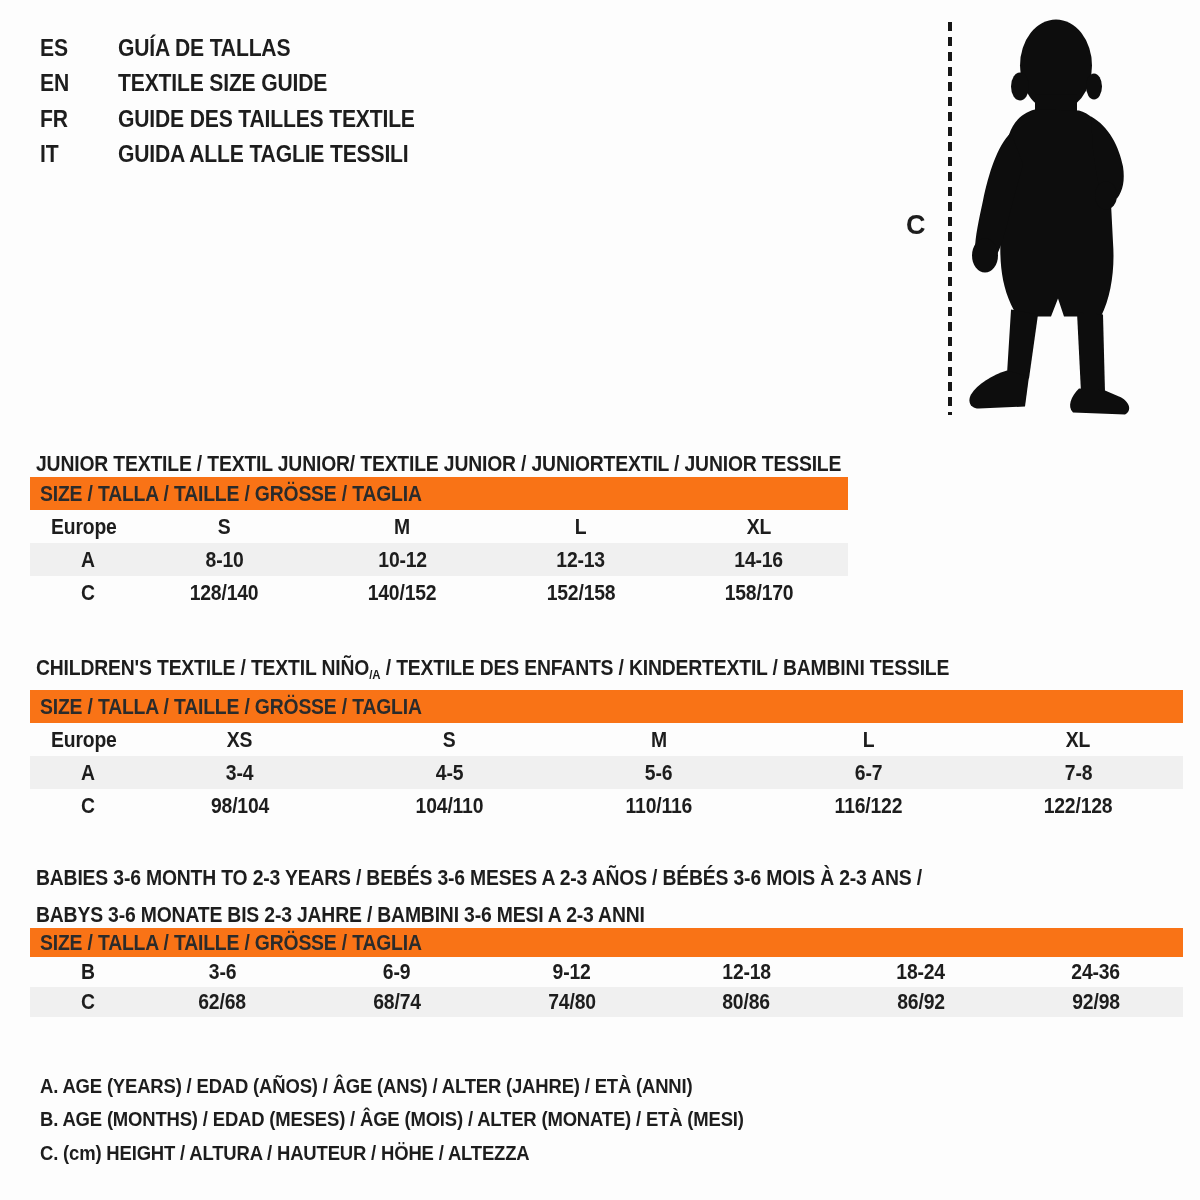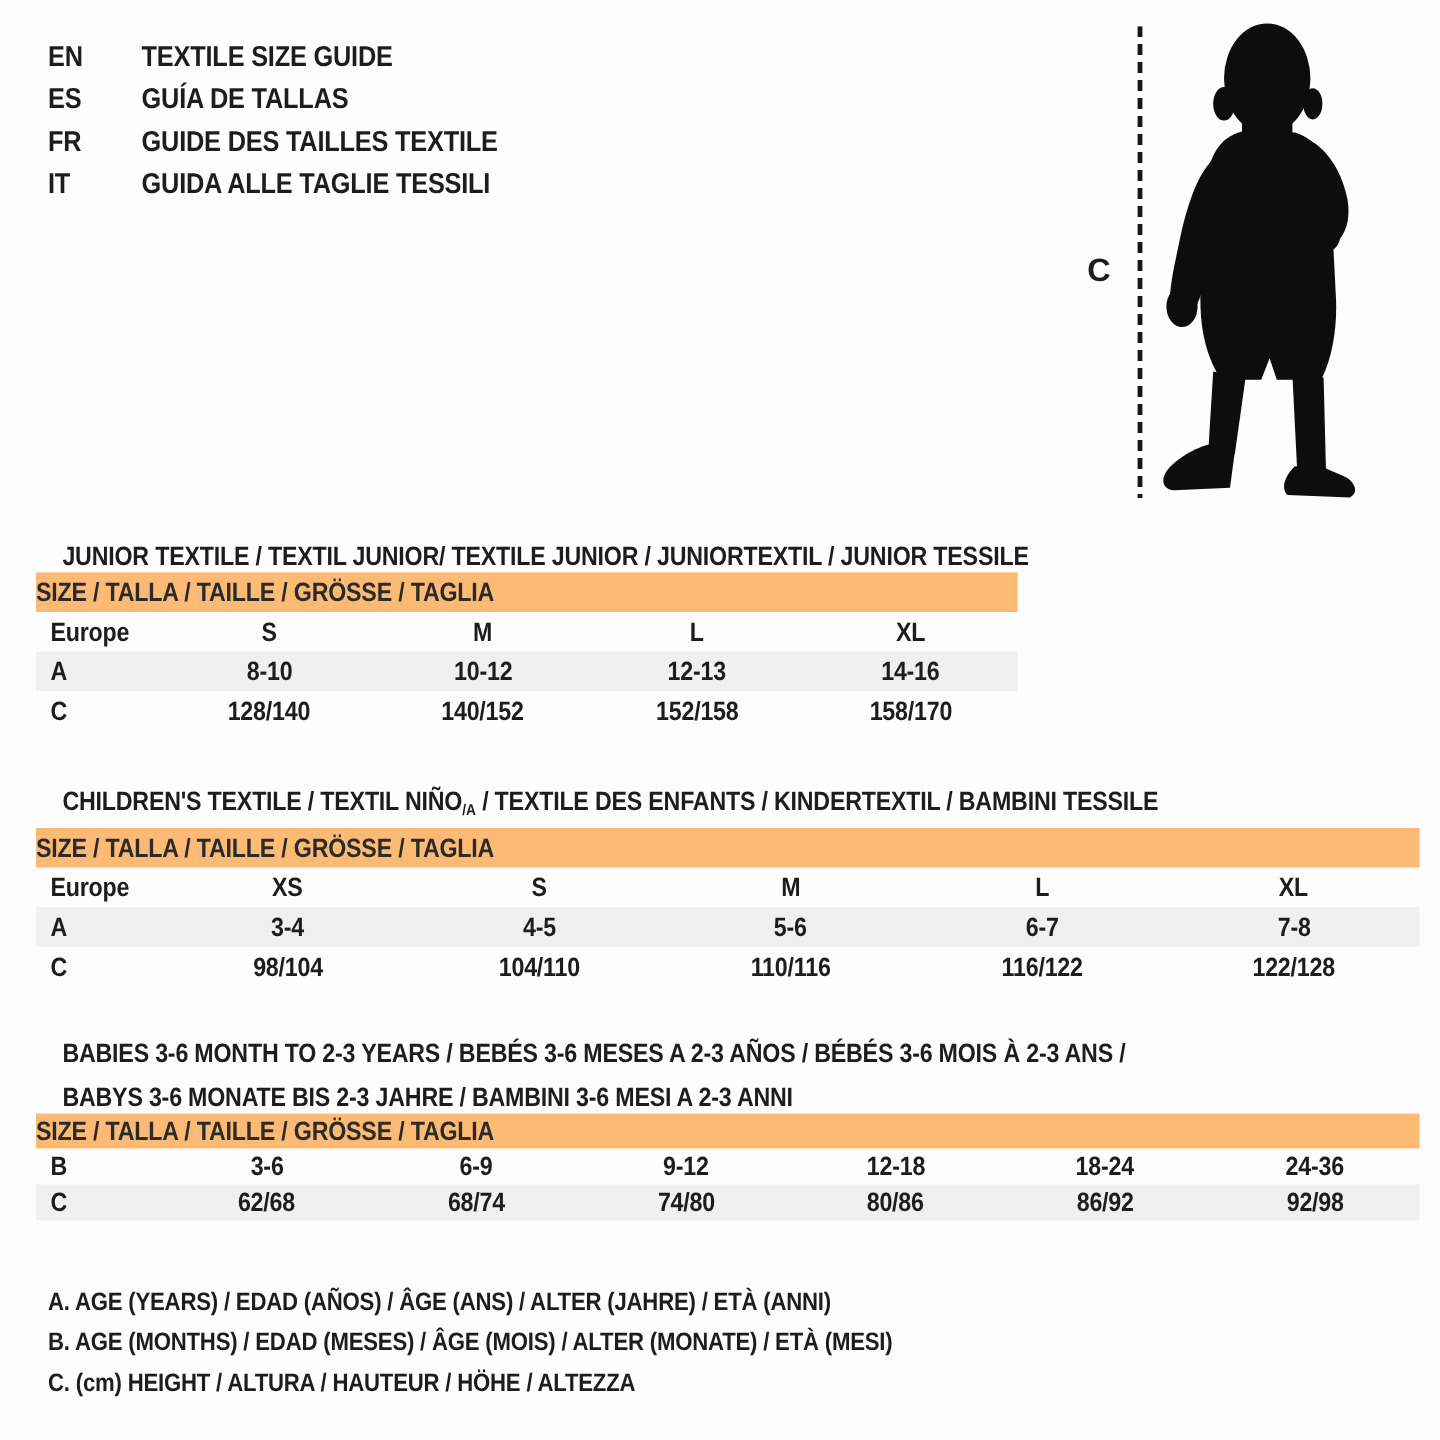--- a/index.html
+++ b/index.html
@@ -18,62 +18,62 @@
 
   
   .dash-line {
     position:absolute; left:948px; top:22px; width:4px; height:393px;
     background:repeating-linear-gradient(to bottom, #161616 0 9px, transparent 9px 15px);
   }
   .c-label { position:absolute; left:906px; top:210px; font-size:27px; }
   .baby-svg { position:absolute; left:963px; top:14px; width:172px; height:406px; }
 
   
-  .sec-title { position:absolute; left:52px; font-size:22px; }
+  .sec-title { position:absolute; left:36px; font-size:22px; }
   .junior-title   { top:433px; }
   .children-title { top:639px;margin-top:16px; }
   .babies-title   { top:845px; line-height:37px;margin-top:14px; }
   .sub-a { font-size:13px; vertical-align:-4px; letter-spacing:0; }
 
   
   .tbl { position:absolute; left:30px; }
   .junior-tbl   { top:477px; width:818px; }
   .children-tbl { top:690px; width:1153px; }
   .babies-tbl   { top:928px; width:1153px; }
 
   .tbl-head {
-    height:33px; background:#fdba74; display:flex; align-items:center;
-    font-size:22px; color:#2b2b2b; box-sizing:border-box;
+    height:33px; background:#f97316; display:flex; align-items:center;
+    padding-left:10px; font-size:22px; color:#2b2b2b; box-sizing:border-box;
   }
   .babies-tbl .tbl-head { height:29px; }
 
   .trow { display:grid; align-items:center; height:33px; font-size:22px; }
   .babies-tbl .trow { height:30px; }
   .junior-tbl   .trow { grid-template-columns:105px repeat(4,1fr); }
   .children-tbl .trow { grid-template-columns:105px repeat(5,1fr); }
   .babies-tbl   .trow { grid-template-columns:105px repeat(6,1fr); }
   .trow.alt { background:#f0f0f0; }
-  .tlabel { padding-left:12px; }
+  .tlabel { padding-left:12px;text-align:center; }
   .tcell  { text-align:center; }
 
   
   .legend { position:absolute; left:40px; top:1069px; font-size:21px; }
   .legend-line { height:33.5px; display:flex; align-items:center; }
 </style>
 </head>
 <body>
 
 <header class="langs">
   <div class="lang-row">
+    <span class="cond">ES</span>
+    <span class="cond">GUÍA DE TALLAS</span>
+  </div>
+  <div class="lang-row">
     <span class="cond">EN</span>
     <span class="cond">TEXTILE SIZE GUIDE</span>
-  </div>
-  <div class="lang-row">
-    <span class="cond">ES</span>
-    <span class="cond">GUÍA DE TALLAS</span>
   </div>
   <div class="lang-row">
     <span class="cond">FR</span>
     <span class="cond">GUIDE DES TAILLES TEXTILE</span>
   </div>
   <div class="lang-row">
     <span class="cond">IT</span>
     <span class="cond">GUIDA ALLE TAGLIE TESSILI</span>
   </div>
 </header>

